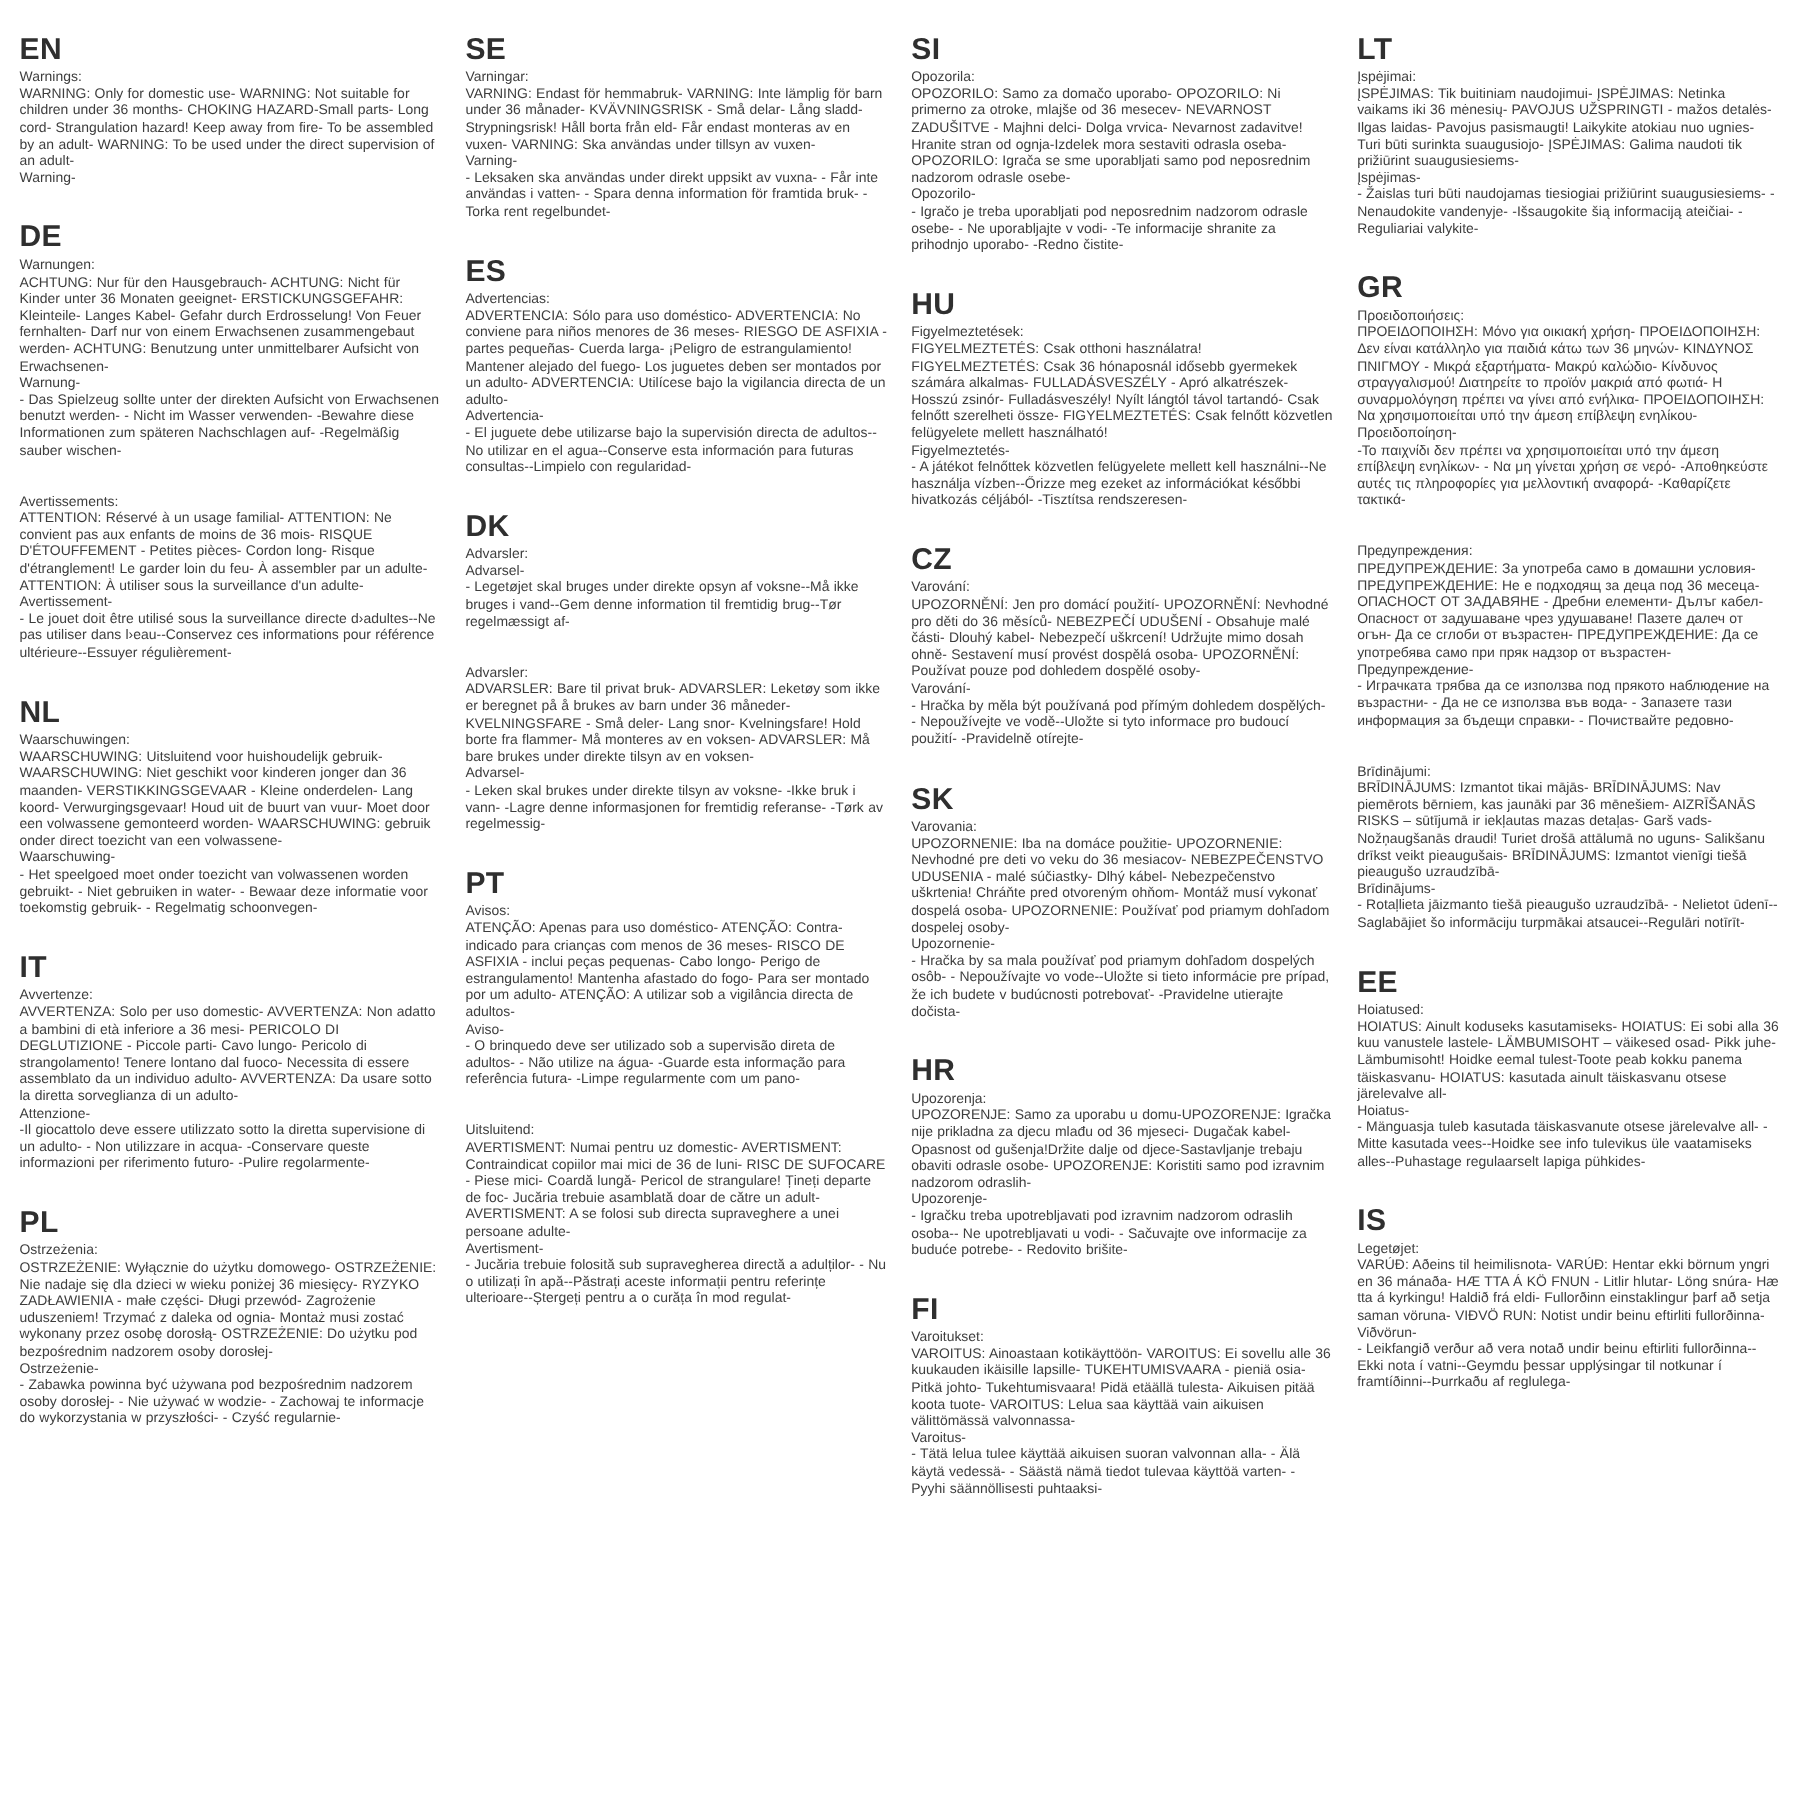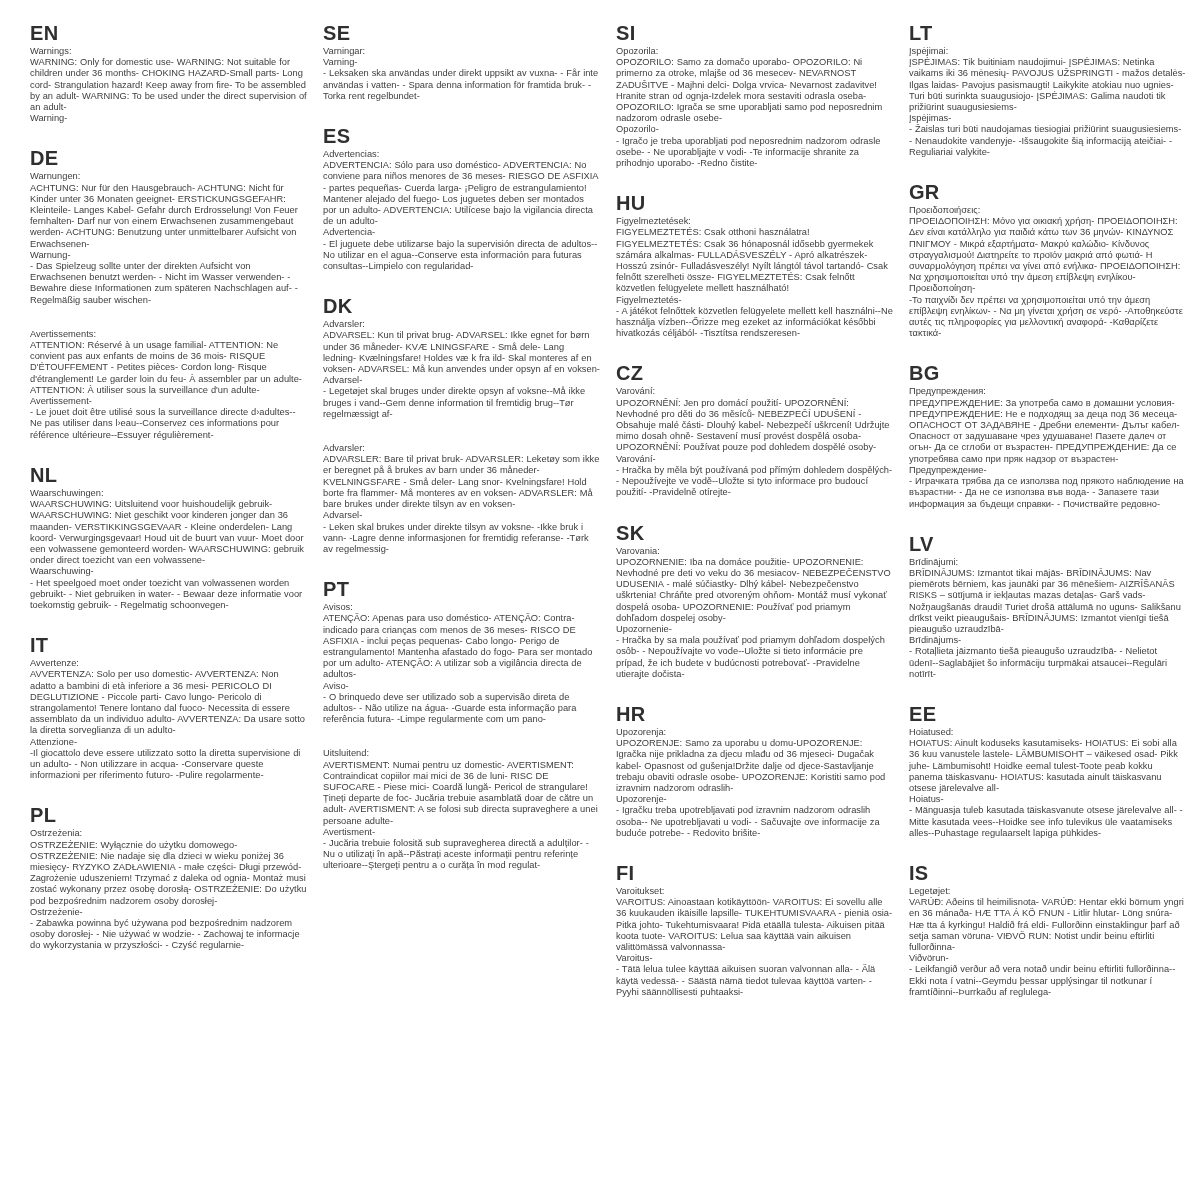--- a/index.html
+++ b/index.html
@@ -6,21 +6,21 @@
     margin: 0;
     padding: 0;
     background: #ffffff;
     font-family: "Liberation Sans", sans-serif;
     color: #3b3b3b;
   }
   .sheet {
     box-sizing: border-box;
     width: 1200px;
     height: 1200px;
-    padding: 22px 14px 16px 30px;
+    padding: 22px 14px 16px 13px;
     display: grid;
     grid-template-columns: repeat(4, 1fr);
     column-gap: 16px;
     overflow: hidden;
     background: #ffffff;
   }
   .col {
     min-width: 0;
   }
   .lang-section {
@@ -85,34 +85,34 @@
         <p class="sub">Ostrzeżenia:</p>
         <p class="body">OSTRZEŻENIE: Wyłącznie do użytku domowego- OSTRZEŻENIE: Nie nadaje się dla dzieci w wieku poniżej 36 miesięcy- RYZYKO ZADŁAWIENIA - małe części- Długi przewód- Zagrożenie uduszeniem! Trzymać z daleka od ognia- Montaż musi zostać wykonany przez osobę dorosłą- OSTRZEŻENIE: Do użytku pod bezpośrednim nadzorem osoby dorosłej-</p>
         <p class="note">Ostrzeżenie-</p>
         <p class="details">- Zabawka powinna być używana pod bezpośrednim nadzorem osoby dorosłej- - Nie używać w wodzie- - Zachowaj te informacje do wykorzystania w przyszłości- - Czyść regularnie-</p>
       </section>
     </div>
   <div class="col">
       <section class="lang-section">
         <h2 class="lang-code">SE</h2>
         <p class="sub">Varningar:</p>
+        <p class="body">VARNING: Endast för hemmabruk- VARNING: Inte lämplig för barn under 36 månader- KVÄVNINGSRISK - Små delar- Lång sladd- Strypningsrisk! Håll borta från eld- Får endast monteras av en vuxen- VARNING: Ska användas under tillsyn av vuxen-</p>
         <p class="note">Varning-</p>
         <p class="details">- Leksaken ska användas under direkt uppsikt av vuxna- - Får inte användas i vatten- - Spara denna information för framtida bruk- - Torka rent regelbundet-</p>
       </section>
       <section class="lang-section">
         <h2 class="lang-code">ES</h2>
         <p class="sub">Advertencias:</p>
         <p class="body">ADVERTENCIA: Sólo para uso doméstico- ADVERTENCIA: No conviene para niños menores de 36 meses- RIESGO DE ASFIXIA - partes pequeñas- Cuerda larga- ¡Peligro de estrangulamiento! Mantener alejado del fuego- Los juguetes deben ser montados por un adulto- ADVERTENCIA: Utilícese bajo la vigilancia directa de un adulto-</p>
         <p class="note">Advertencia-</p>
         <p class="details">- El juguete debe utilizarse bajo la supervisión directa de adultos--No utilizar en el agua--Conserve esta información para futuras consultas--Limpielo con regularidad-</p>
       </section>
       <section class="lang-section">
         <h2 class="lang-code">DK</h2>
         <p class="sub">Advarsler:</p>
-        <p class="body">ADVARSEL: Kun til privat brug- ADVARSEL: Ikke egnet for børn under 36 måneder- KVÆ LNINGSFARE - Små dele- Lang ledning- Kvælningsfare! Holdes væ k fra ild- Skal monteres af en voksen- ADVARSEL: Må kun anvendes under opsyn af en voksen-</p>
         <p class="note">Advarsel-</p>
         <p class="details">- Legetøjet skal bruges under direkte opsyn af voksne--Må ikke bruges i vand--Gem denne information til fremtidig brug--Tør regelmæssigt af-</p>
       </section>
       <section class="lang-section">
         <p class="sub">Advarsler:</p>
         <p class="body">ADVARSLER: Bare til privat bruk- ADVARSLER: Leketøy som ikke er beregnet på å brukes av barn under 36 måneder- KVELNINGSFARE - Små deler- Lang snor- Kvelningsfare! Hold borte fra flammer- Må monteres av en voksen- ADVARSLER: Må bare brukes under direkte tilsyn av en voksen-</p>
         <p class="note">Advarsel-</p>
         <p class="details">- Leken skal brukes under direkte tilsyn av voksne- -Ikke bruk i vann- -Lagre denne informasjonen for fremtidig referanse- -Tørk av regelmessig-</p>
       </section>
       <section class="lang-section">
@@ -182,28 +182,26 @@
         <p class="details">- Žaislas turi būti naudojamas tiesiogiai prižiūrint suaugusiesiems- - Nenaudokite vandenyje- -Išsaugokite šią informaciją ateičiai- -Reguliariai valykite-</p>
       </section>
       <section class="lang-section">
         <h2 class="lang-code">GR</h2>
         <p class="sub">Προειδοποιήσεις:</p>
         <p class="body">ΠΡΟΕΙΔΟΠΟΙΗΣΗ: Μόνο για οικιακή χρήση- ΠΡΟΕΙΔΟΠΟΙΗΣΗ: Δεν είναι κατάλληλο για παιδιά κάτω των 36 μηνών- ΚΙΝΔΥΝΟΣ ΠΝΙΓΜΟΥ - Μικρά εξαρτήματα- Μακρύ καλώδιο- Κίνδυνος στραγγαλισμού! Διατηρείτε το προϊόν μακριά από φωτιά- Η συναρμολόγηση πρέπει να γίνει από ενήλικα- ΠΡΟΕΙΔΟΠΟΙΗΣΗ: Να χρησιμοποιείται υπό την άμεση επίβλεψη ενηλίκου-</p>
         <p class="note">Προειδοποίηση-</p>
         <p class="details">-Το παιχνίδι δεν πρέπει να χρησιμοποιείται υπό την άμεση επίβλεψη ενηλίκων- - Να μη γίνεται χρήση σε νερό- -Αποθηκεύστε αυτές τις πληροφορίες για μελλοντική αναφορά- -Καθαρίζετε τακτικά-</p>
       </section>
       <section class="lang-section">
-        <h2 class="lang-code">BG</h2>
         <p class="sub">Предупреждения:</p>
         <p class="body">ПРЕДУПРЕЖДЕНИЕ: За употреба само в домашни условия- ПРЕДУПРЕЖДЕНИЕ: Не е подходящ за деца под 36 месеца- ОПАСНОСТ ОТ ЗАДАВЯНЕ - Дребни елементи- Дълъг кабел- Опасност от задушаване чрез удушаване! Пазете далеч от огън- Да се сглоби от възрастен- ПРЕДУПРЕЖДЕНИЕ: Да се употребява само при пряк надзор от възрастен-</p>
         <p class="note">Предупреждение-</p>
         <p class="details">- Играчката трябва да се използва под прякото наблюдение на възрастни- - Да не се използва във вода- - Запазете тази информация за бъдещи справки- - Почиствайте редовно-</p>
       </section>
       <section class="lang-section">
-        <h2 class="lang-code">LV</h2>
         <p class="sub">Brīdinājumi:</p>
         <p class="body">BRĪDINĀJUMS: Izmantot tikai mājās- BRĪDINĀJUMS: Nav piemērots bērniem, kas jaunāki par 36 mēnešiem- AIZRĪŠANĀS RISKS – sūtījumā ir iekļautas mazas detaļas- Garš vads- Nožņaugšanās draudi! Turiet drošā attālumā no uguns- Salikšanu drīkst veikt pieaugušais- BRĪDINĀJUMS: Izmantot vienīgi tiešā pieaugušo uzraudzībā-</p>
         <p class="note">Brīdinājums-</p>
         <p class="details">- Rotaļlieta jāizmanto tiešā pieaugušo uzraudzībā- - Nelietot ūdenī--Saglabājiet šo informāciju turpmākai atsaucei--Regulāri notīrīt-</p>
       </section>
       <section class="lang-section">
         <h2 class="lang-code">EE</h2>
         <p class="sub">Hoiatused:</p>
         <p class="body">HOIATUS: Ainult koduseks kasutamiseks- HOIATUS: Ei sobi alla 36 kuu vanustele lastele- LÄMBUMISOHT – väikesed osad- Pikk juhe- Lämbumisoht! Hoidke eemal tulest-Toote peab kokku panema täiskasvanu- HOIATUS: kasutada ainult täiskasvanu otsese järelevalve all-</p>
         <p class="note">Hoiatus-</p>

